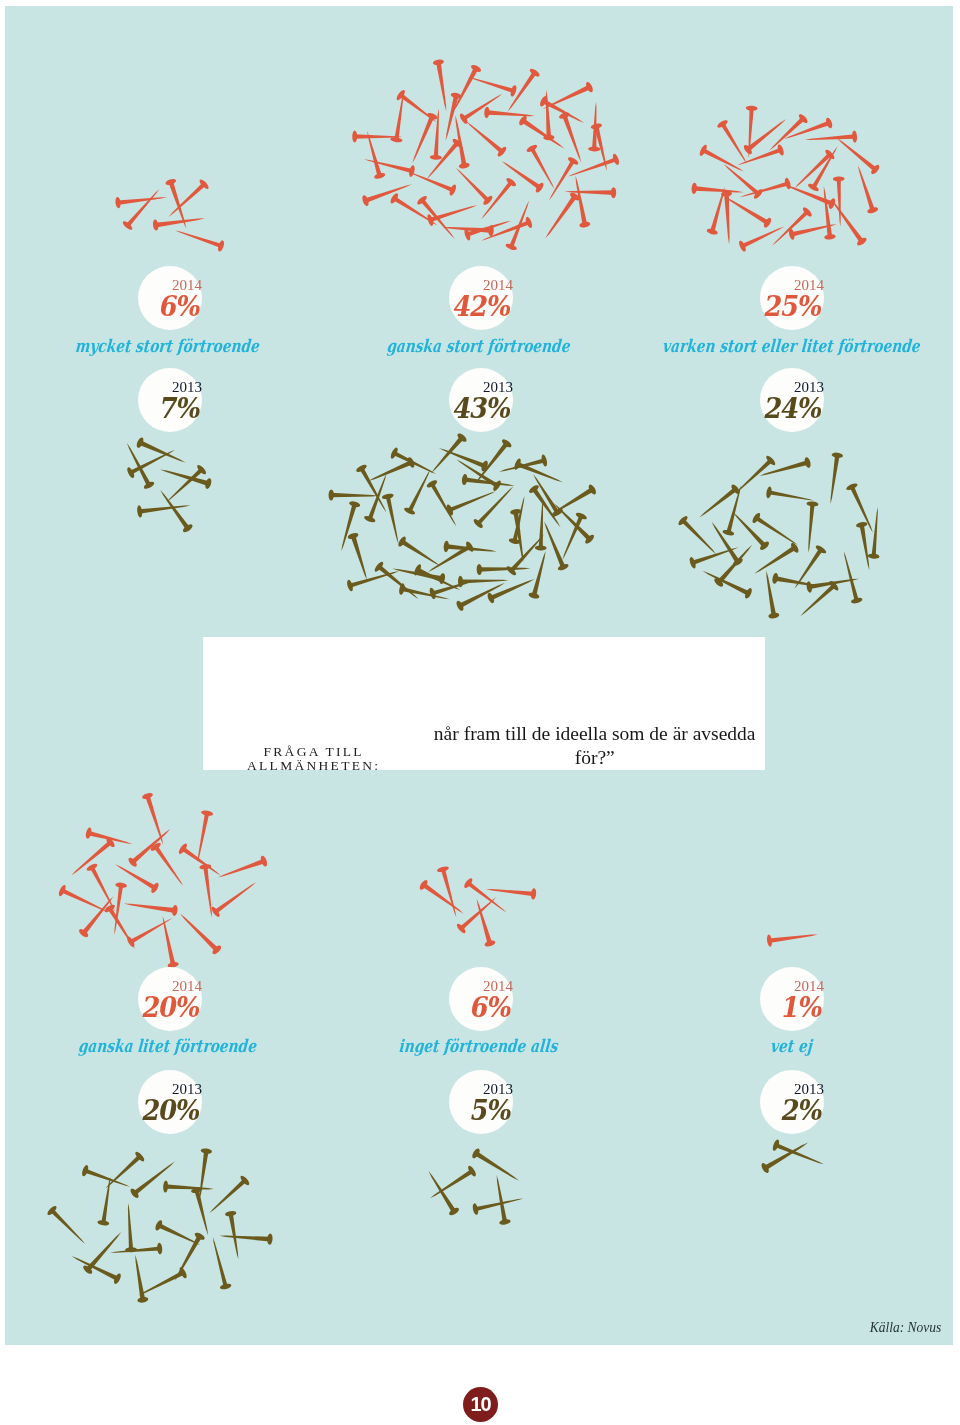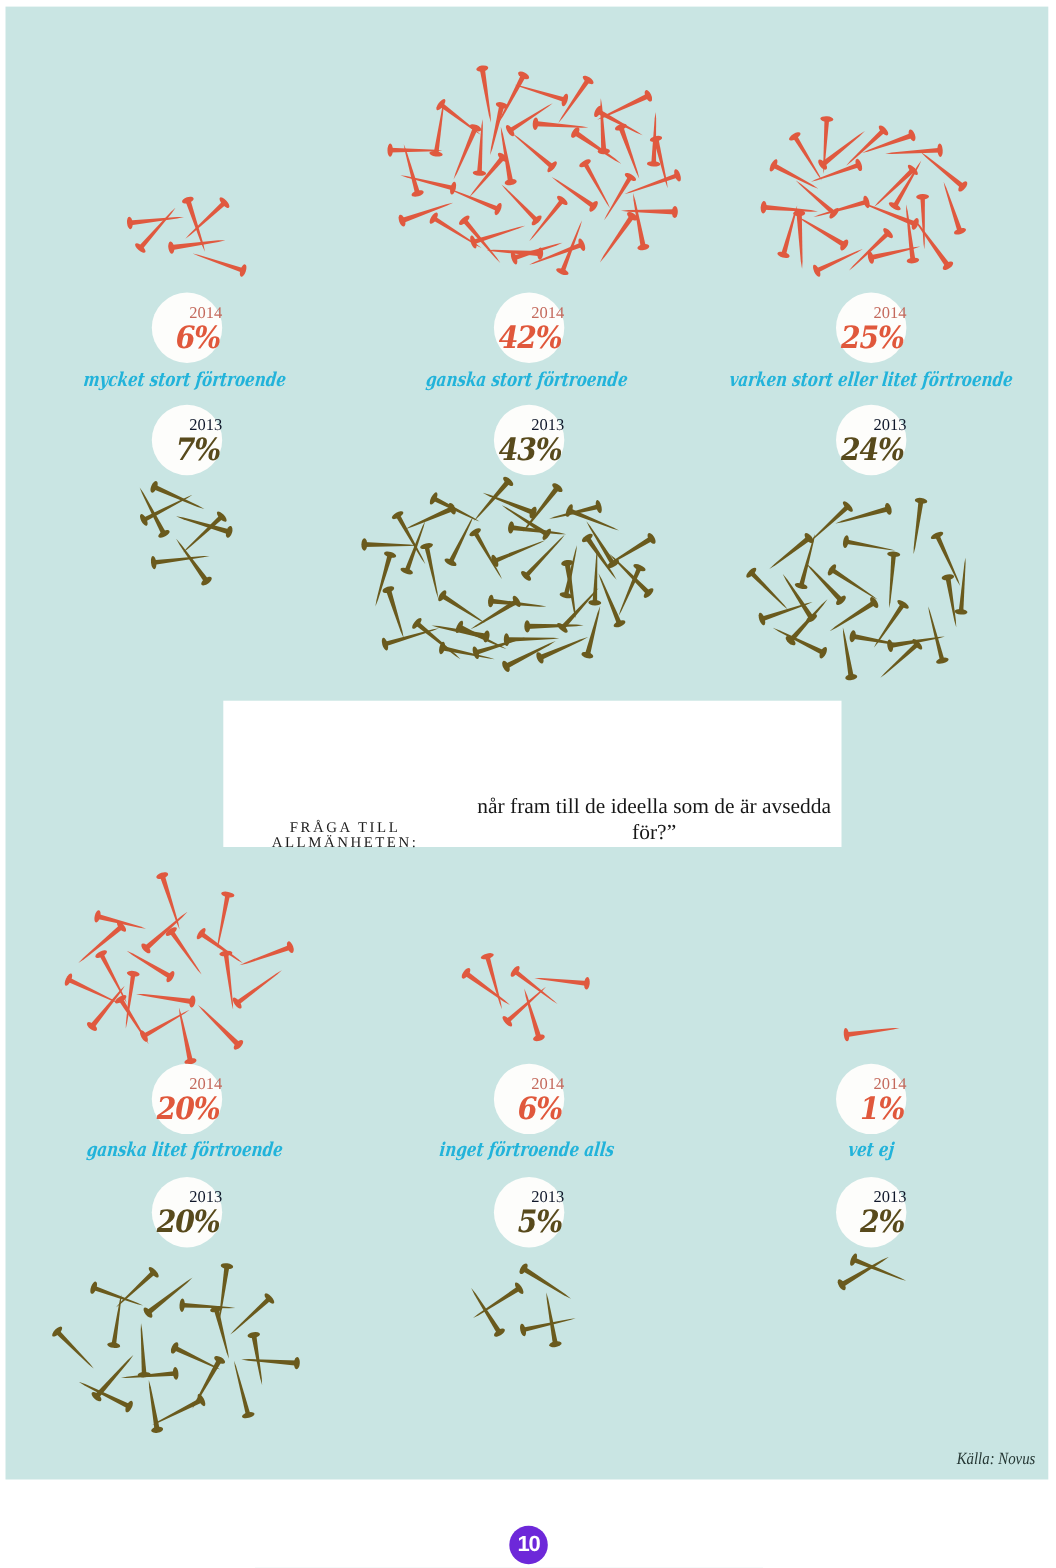--- a/index.html
+++ b/index.html
@@ -20,21 +20,21 @@
 
   .lbl{position:absolute;font-family:"DejaVu Serif",serif;font-style:italic;font-weight:bold;
        color:#22b3da;white-space:nowrap;text-align:center;font-size:17.4px;
        transform:translate(-50%,0) scaleX(0.79) skewX(-8deg);transform-origin:50% 50%;}
 
   #qbox{position:absolute;background:#ffffff;display:flex;flex-direction:row;
         align-items:flex-end;justify-content:flex-start;padding-top:29px;box-sizing:border-box;}
   #qhead{font-family:"Liberation Serif",serif;letter-spacing:2.3px;font-size:13.5px;color:#1c1c1c;text-align:center;margin-bottom:-3px;line-height:14px;}
   #qtext{font-family:"Liberation Serif",serif;text-align:center;color:#171717;font-size:19.5px;line-height:24.2px;}
   #source{position:absolute;font-family:"Liberation Serif",serif;font-style:italic;color:#253734;font-size:15.5px;transform:scaleX(0.87);transform-origin:100% 50%;white-space:nowrap;}
-  #pagenum{position:absolute;border-radius:50%;background:#6d28d9;color:#ffffff;display:flex;
+  #pagenum{position:absolute;border-radius:50%;background:#7f1d1d;color:#ffffff;display:flex;
            align-items:center;justify-content:center;font-family:"Liberation Sans",sans-serif;
            font-weight:bold;font-size:20px;letter-spacing:-1px;}
 </style>
 </head>
 <body>
 
 <div id="page">
   <div id="panel">
     <svg id="nails" viewBox="0 0 948 1339">
         <g transform="translate(112.5 196.7) rotate(-6.3)">

